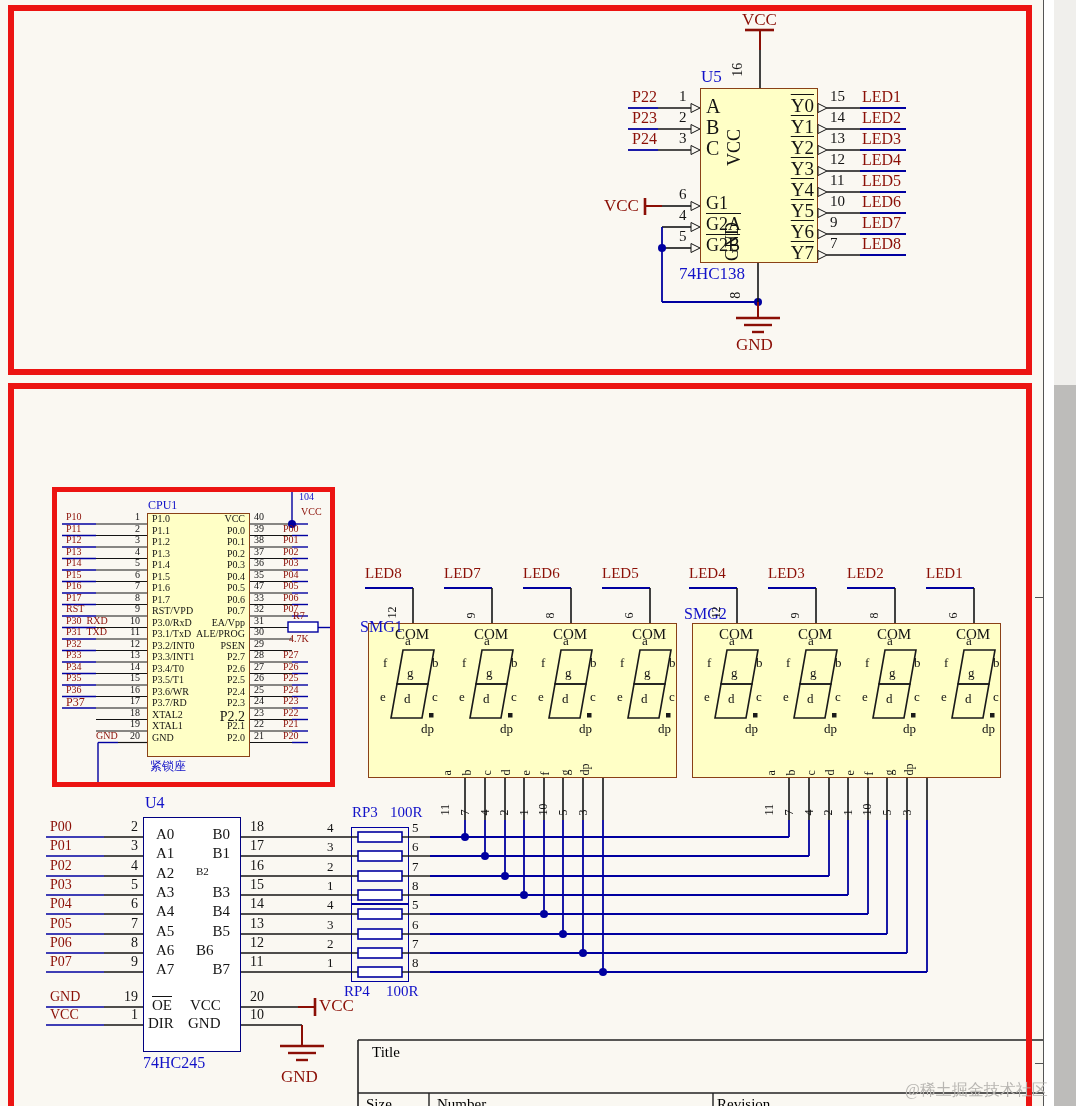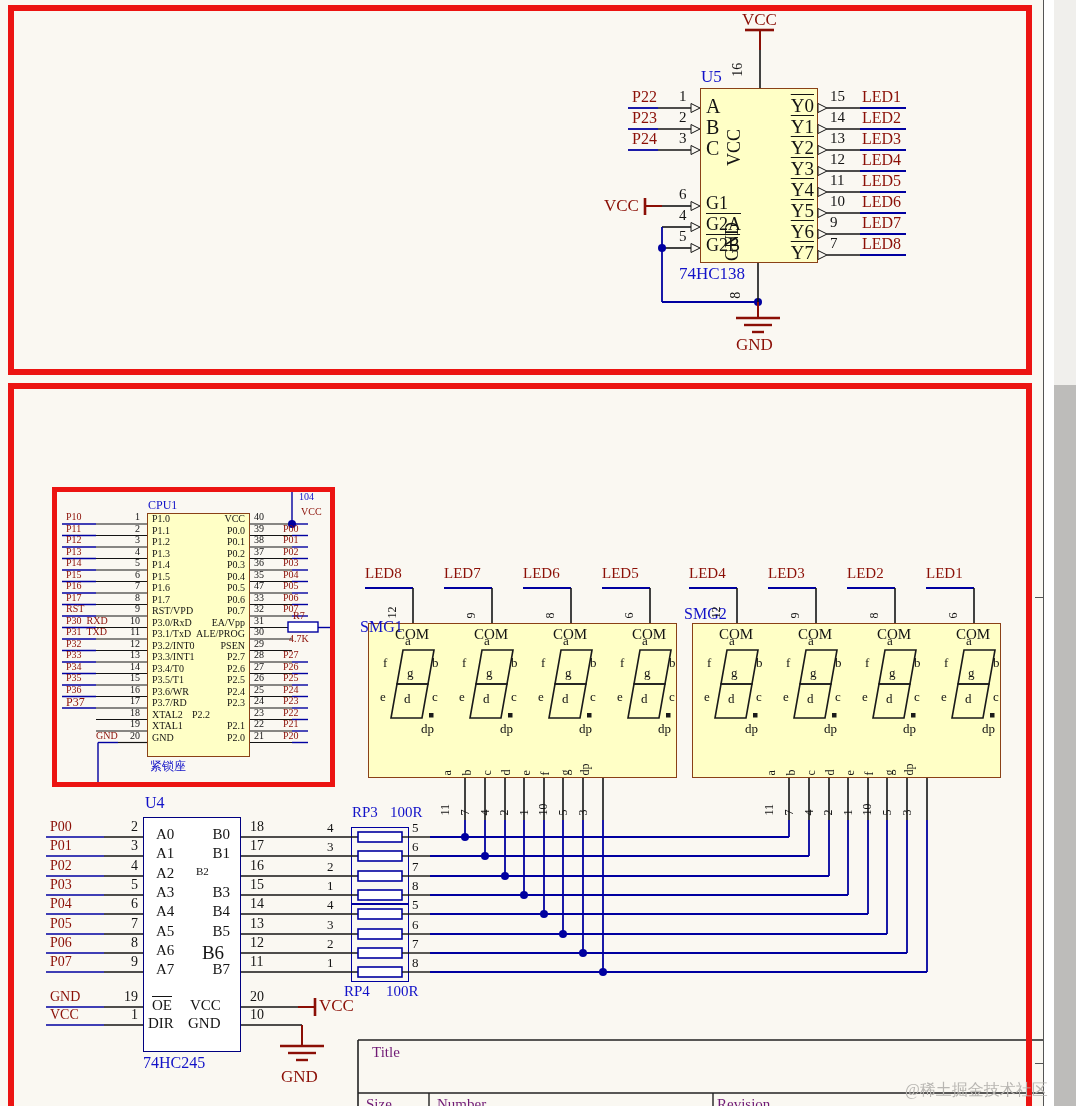--- a/index.html
+++ b/index.html
@@ -9,21 +9,21 @@
   .body{position:absolute;z-index:1;box-sizing:border-box;}
   .lbl{position:absolute;z-index:3;line-height:1.05;white-space:pre;}
   .rot{transform:rotate(-90deg);transform-origin:0 100%;}
   .net{color:var(--maroon);}
   .pin{color:#141414;}
   .desig{color:var(--desig);}
   .bar{text-decoration:overline;}
   .frame{position:absolute;z-index:4;box-sizing:border-box;border:6px solid var(--framered);}
   .frame.inner{border-width:5px;}
   .sectitle{position:absolute;z-index:3;color:var(--titlered);}
-  .tb{color:#701a75;}
+  .tb{color:#000000;}
   #scrolltrack{position:absolute;z-index:6;}
   #scrollthumb{position:absolute;z-index:7;}
 </style>
 </head>
 <body>
 
 <div id="stage">
 
   <div class="body" style="left:700px;top:88px;width:118px;height:175px;background:var(--chipfill);border:1.7px solid var(--chipline);"></div>
   <div class="body" style="left:147px;top:513px;width:103px;height:244px;background:var(--chipfill);border:1.4px solid var(--chipline);"></div>
@@ -495,21 +495,21 @@
     <div class="lbl pin" style="left: 254px; top: 673px; font-size: 10px;">26</div>
     <div class="lbl pin" style="left: 157px; top: 675px; font-size: 10px; width: 88px; text-align: right;">P2.5</div>
     <div class="lbl net" style="left: 283px; top: 673px; font-size: 10px;">P25</div>
     <div class="lbl pin" style="left: 254px; top: 684.5px; font-size: 10px;">25</div>
     <div class="lbl pin" style="left: 157px; top: 686.5px; font-size: 10px; width: 88px; text-align: right;">P2.4</div>
     <div class="lbl net" style="left: 283px; top: 684.5px; font-size: 10px;">P24</div>
     <div class="lbl pin" style="left: 254px; top: 696px; font-size: 10px;">24</div>
     <div class="lbl pin" style="left: 157px; top: 698px; font-size: 10px; width: 88px; text-align: right;">P2.3</div>
     <div class="lbl net" style="left: 283px; top: 696px; font-size: 10px;">P23</div>
     <div class="lbl pin" style="left: 254px; top: 707.5px; font-size: 10px;">23</div>
-    <div class="lbl pin" style="left: 157px; top: 709.5px; font-size: 10px; width: 88px; text-align: center;">P2.2</div>
+    <div class="lbl pin" style="left: 157px; top: 709.5px; font-size: 14px; width: 88px; text-align: right;">P2.2</div>
     <div class="lbl net" style="left: 283px; top: 707.5px; font-size: 10px;">P22</div>
     <div class="lbl pin" style="left: 254px; top: 719px; font-size: 10px;">22</div>
     <div class="lbl pin" style="left: 157px; top: 721px; font-size: 10px; width: 88px; text-align: right;">P2.1</div>
     <div class="lbl net" style="left: 283px; top: 719px; font-size: 10px;">P21</div>
     <div class="lbl pin" style="left: 254px; top: 730.5px; font-size: 10px;">21</div>
     <div class="lbl pin" style="left: 157px; top: 732.5px; font-size: 10px; width: 88px; text-align: right;">P2.0</div>
     <div class="lbl net" style="left: 283px; top: 730.5px; font-size: 10px;">P20</div>
     <div class="lbl pin" style="left: 327px; top: 821px; font-size: 13px;">4</div>
     <div class="lbl pin" style="left: 412px; top: 821px; font-size: 13px;">5</div>
     <div class="lbl pin" style="left: 327px; top: 840px; font-size: 13px;">3</div>
@@ -556,21 +556,21 @@
     <div class="lbl pin" style="left: 196px; top: 846px; font-size: 15px; width: 34px; text-align: right;">B1</div>
     <div class="lbl pin" style="left: 250px; top: 859px; font-size: 14px;">16</div>
     <div class="lbl pin" style="left: 196px; top: 866px; font-size: 11px; width: 34px; text-align: left;">B2</div>
     <div class="lbl pin" style="left: 250px; top: 878px; font-size: 14px;">15</div>
     <div class="lbl pin" style="left: 196px; top: 885px; font-size: 15px; width: 34px; text-align: right;">B3</div>
     <div class="lbl pin" style="left: 250px; top: 897px; font-size: 14px;">14</div>
     <div class="lbl pin" style="left: 196px; top: 904px; font-size: 15px; width: 34px; text-align: right;">B4</div>
     <div class="lbl pin" style="left: 250px; top: 917px; font-size: 14px;">13</div>
     <div class="lbl pin" style="left: 196px; top: 924px; font-size: 15px; width: 34px; text-align: right;">B5</div>
     <div class="lbl pin" style="left: 250px; top: 936px; font-size: 14px;">12</div>
-    <div class="lbl pin" style="left: 196px; top: 943px; font-size: 19px; width: 34px; text-align: center;">B6</div>
+    <div class="lbl pin" style="left: 196px; top: 943px; font-size: 15px; width: 34px; text-align: left;">B6</div>
     <div class="lbl pin" style="left: 250px; top: 955px; font-size: 14px;">11</div>
     <div class="lbl pin" style="left: 196px; top: 962px; font-size: 15px; width: 34px; text-align: right;">B7</div>
     <div class="lbl net" style="left: 50px; top: 990px; font-size: 14px;">GND</div>
     <div class="lbl pin" style="left: 110px; top: 990px; font-size: 14px; width: 28px; text-align: right;">19</div>
     <div class="lbl pin bar" style="left: 152px; top: 998px; font-size: 15px;">OE</div>
     <div class="lbl pin" style="left: 190px; top: 998px; font-size: 15px;">VCC</div>
     <div class="lbl pin" style="left: 250px; top: 990px; font-size: 14px;">20</div>
     <div class="lbl net" style="left: 319px; top: 997px; font-size: 17px;">VCC</div>
     <div class="lbl net" style="left: 50px; top: 1008px; font-size: 14px;">VCC</div>
     <div class="lbl pin" style="left: 110px; top: 1008px; font-size: 14px; width: 28px; text-align: right;">1</div>

